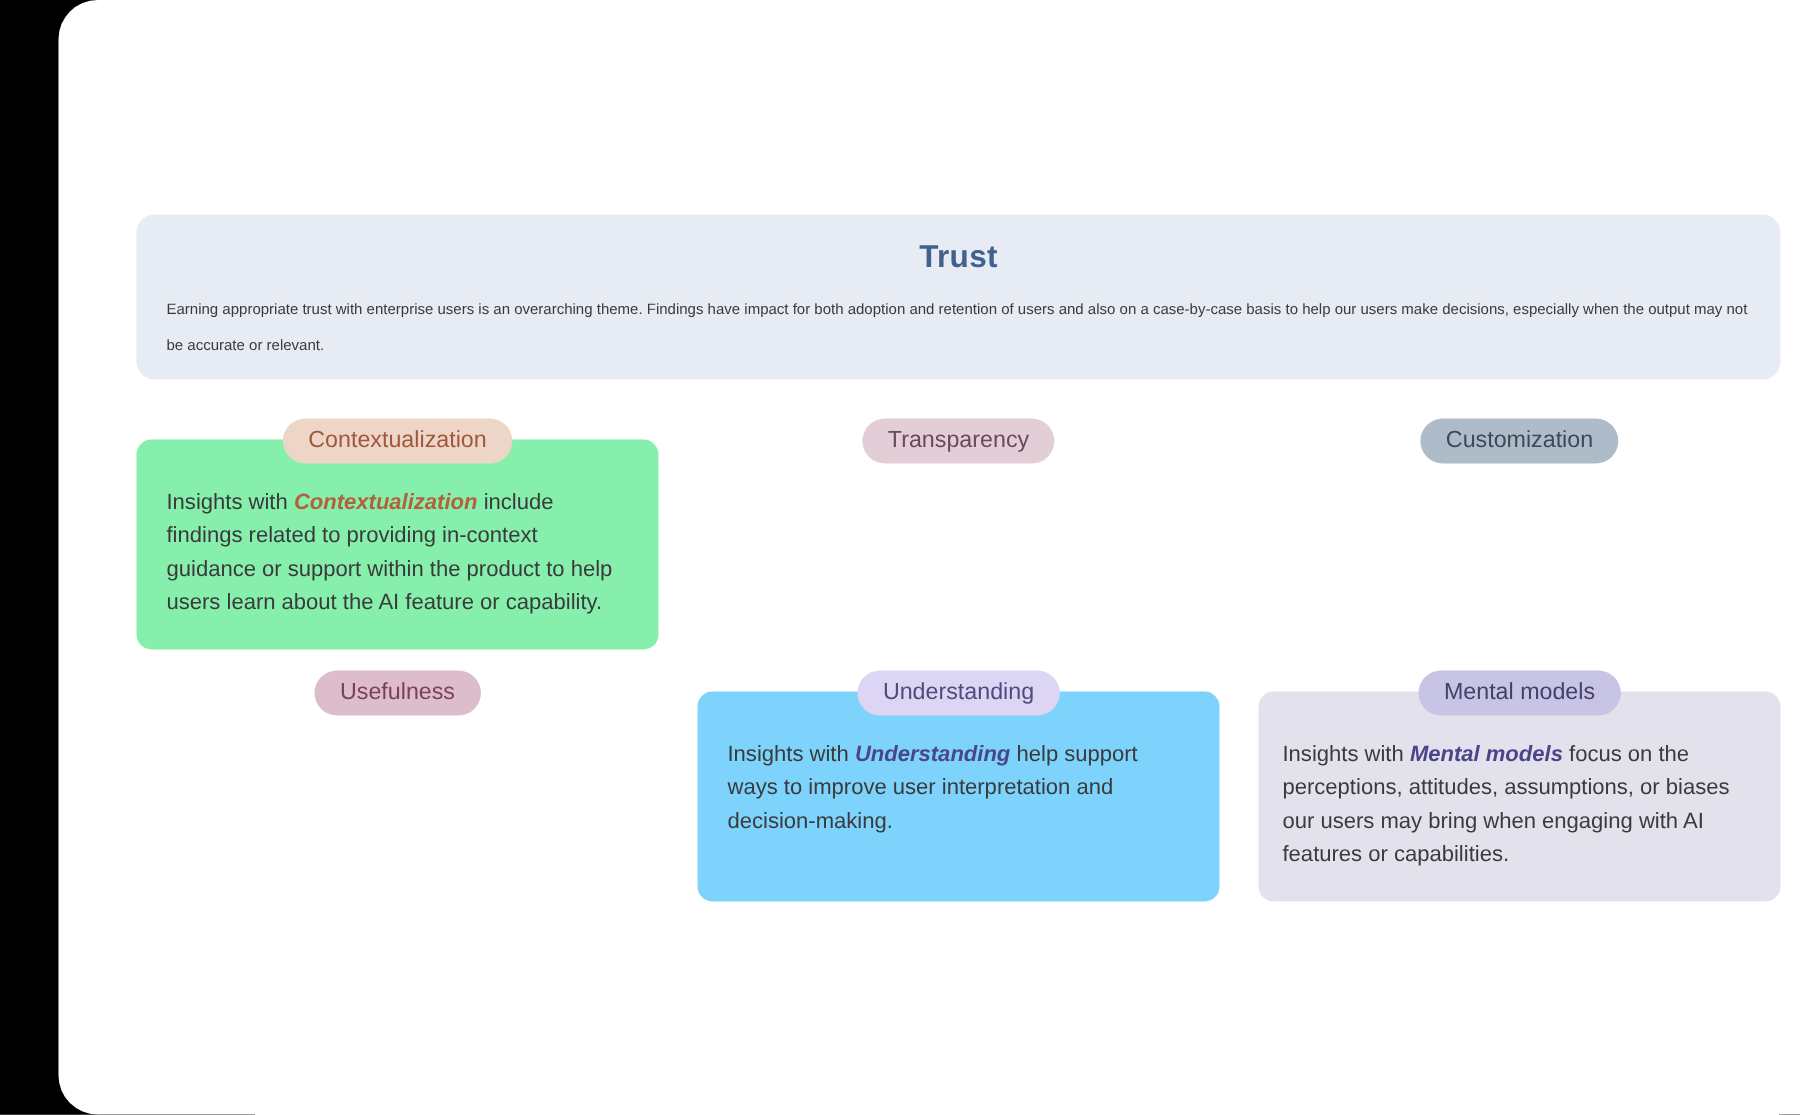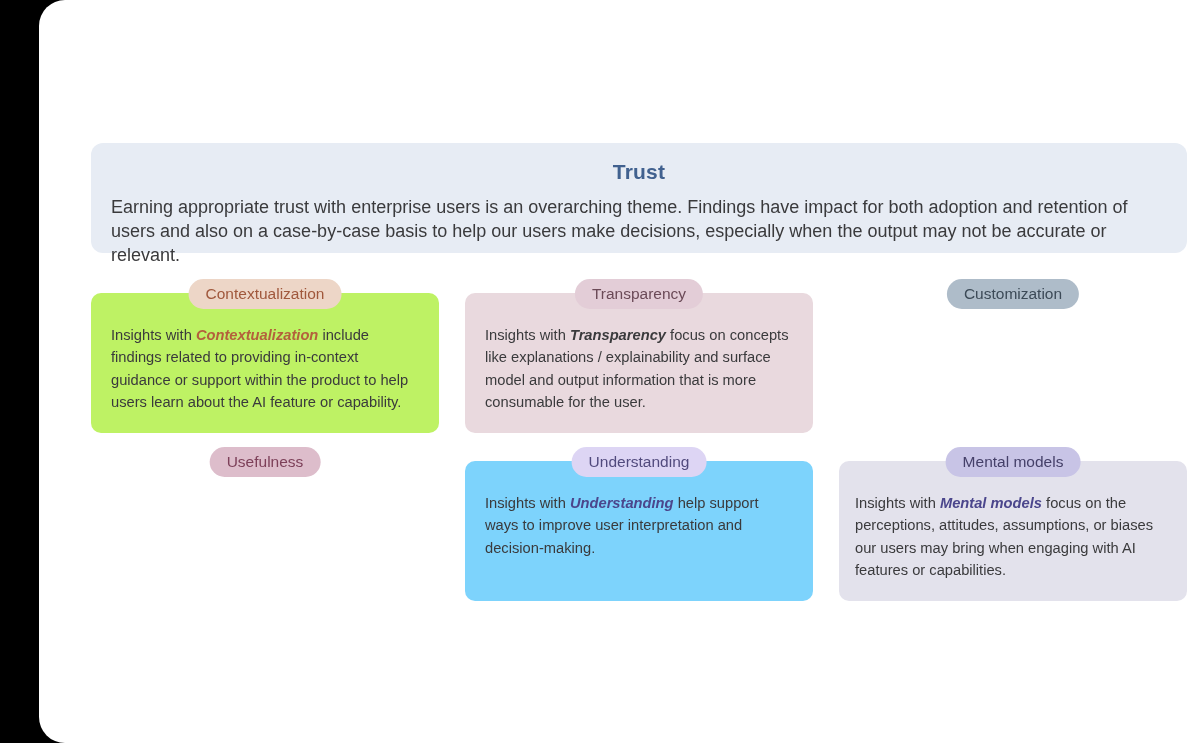--- a/index.html
+++ b/index.html
@@ -44,21 +44,21 @@
   .trust-title {
     text-align: center;
     font-size: 21px;
     font-weight: bold;
     color: #41618f;
     letter-spacing: 0.2px;
     line-height: 30px;
   }
   .trust-desc {
     margin-top: 8px;
-    font-size: 18px;
+    font-size: 10px;
     line-height: 24px;
     color: #3a3a3c;
     text-align: left;
   }
 
   
   .grid {
     position: absolute;
     left: 0;
     top: 136px;
@@ -124,38 +124,31 @@
 
     <div class="trust-card">
       <div class="trust-title">Trust</div>
       <div class="trust-desc">Earning appropriate trust with enterprise users is an overarching theme. Findings have impact for both adoption and retention of users and also on a case-by-case basis to help our users make decisions, especially when the output may not be accurate or relevant.</div>
     </div>
 
     <div class="grid">
 
       <div class="row">
         <div class="cell col0">
-          <div class="card-body" style="background: #bef264;">
+          <div class="card-body" style="background: #86efac;">
             <div class="card-text">
               <span>Insights with</span> 
               <em style="color: rgb(179, 96, 60);">Contextualization</em> 
               <span>include findings related to providing in-context guidance or support within the product to help users learn about the AI feature or capability.</span>
             </div>
           </div>
           <div class="pill" style="background: rgb(237, 214, 199); color: rgb(160, 88, 60);">Contextualization</div>
         </div>
 
         <div class="cell col1">
-          <div class="card-body" style="background: rgb(233, 217, 222);">
-            <div class="card-text">
-              <span>Insights with</span> 
-              <em style="color: rgb(58, 58, 60);">Transparency</em> 
-              <span>focus on concepts like explanations / explainability and surface model and output information that is more consumable for the user.</span>
-            </div>
-          </div>
           <div class="pill" style="background: rgb(227, 205, 215); color: rgb(107, 74, 87);">Transparency</div>
         </div>
 
         <div class="cell col2">
           <div class="pill" style="background: rgb(174, 188, 201); color: rgb(60, 74, 87);">Customization</div>
         </div>
       </div>
 
       <div class="row">
         <div class="cell col0">

